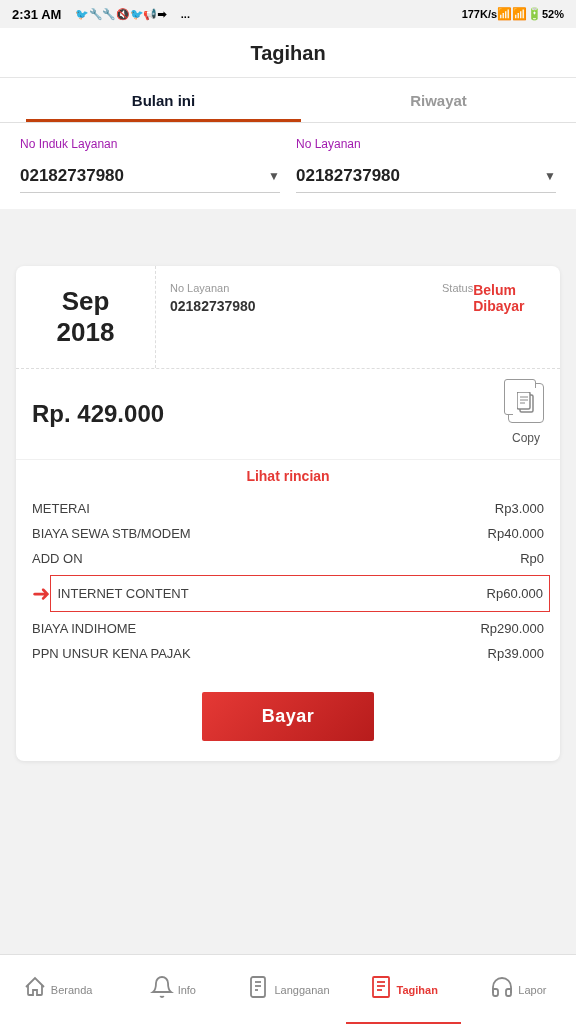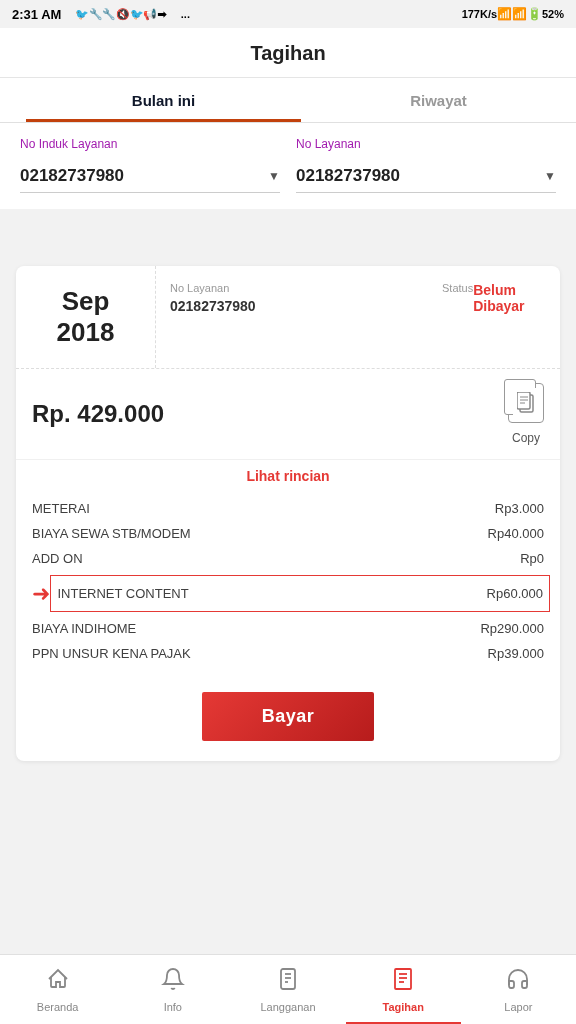--- a/index.html
+++ b/index.html
@@ -281,21 +281,21 @@
       background: #fff;
       border-top: 1px solid #e0e0e0;
       display: flex;
       height: 70px;
       position: sticky;
       bottom: 0;
     }
     .nav-item {
       flex: 1;
       display: flex;
-      flex-direction: column;
+      flex-direction: row;
       align-items: center;
       justify-content: center;
       gap: 4px;
       cursor: pointer;
     }
     .nav-icon {
       font-size: 22px;
       color: #888;
     }
     .nav-label {

